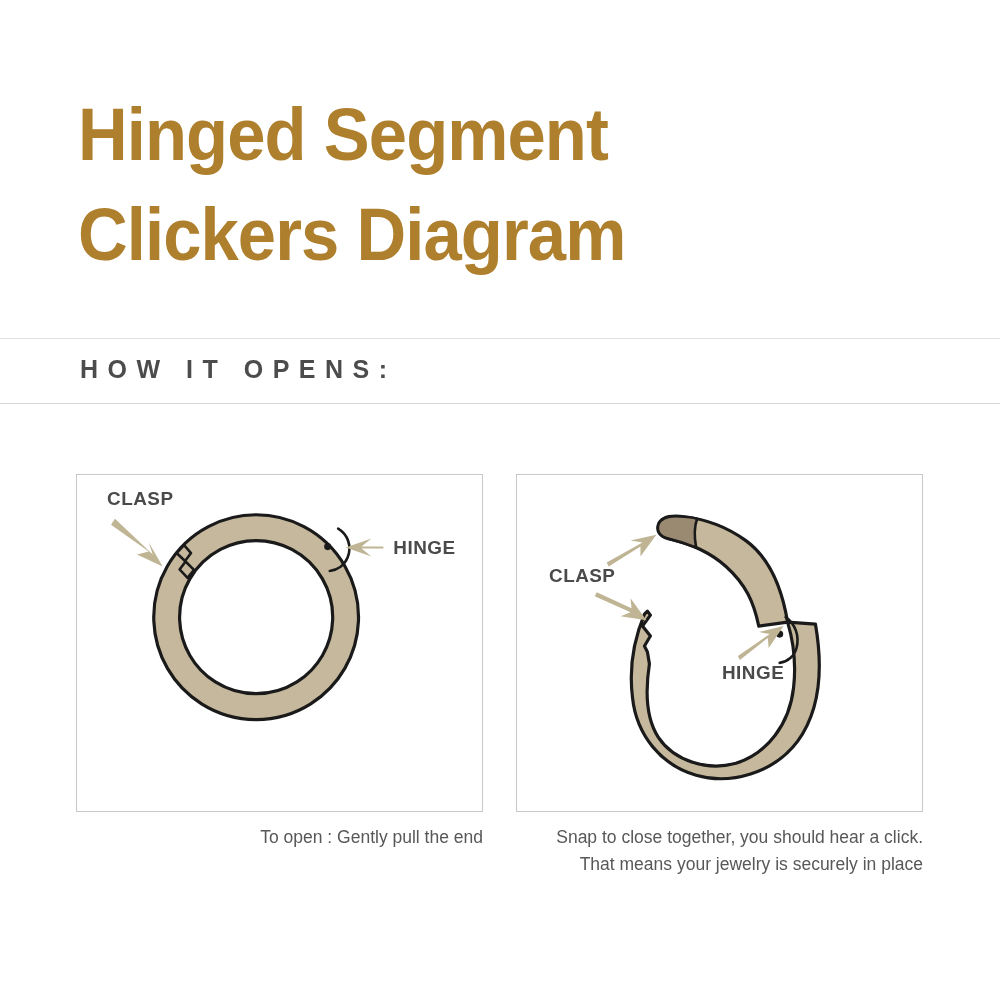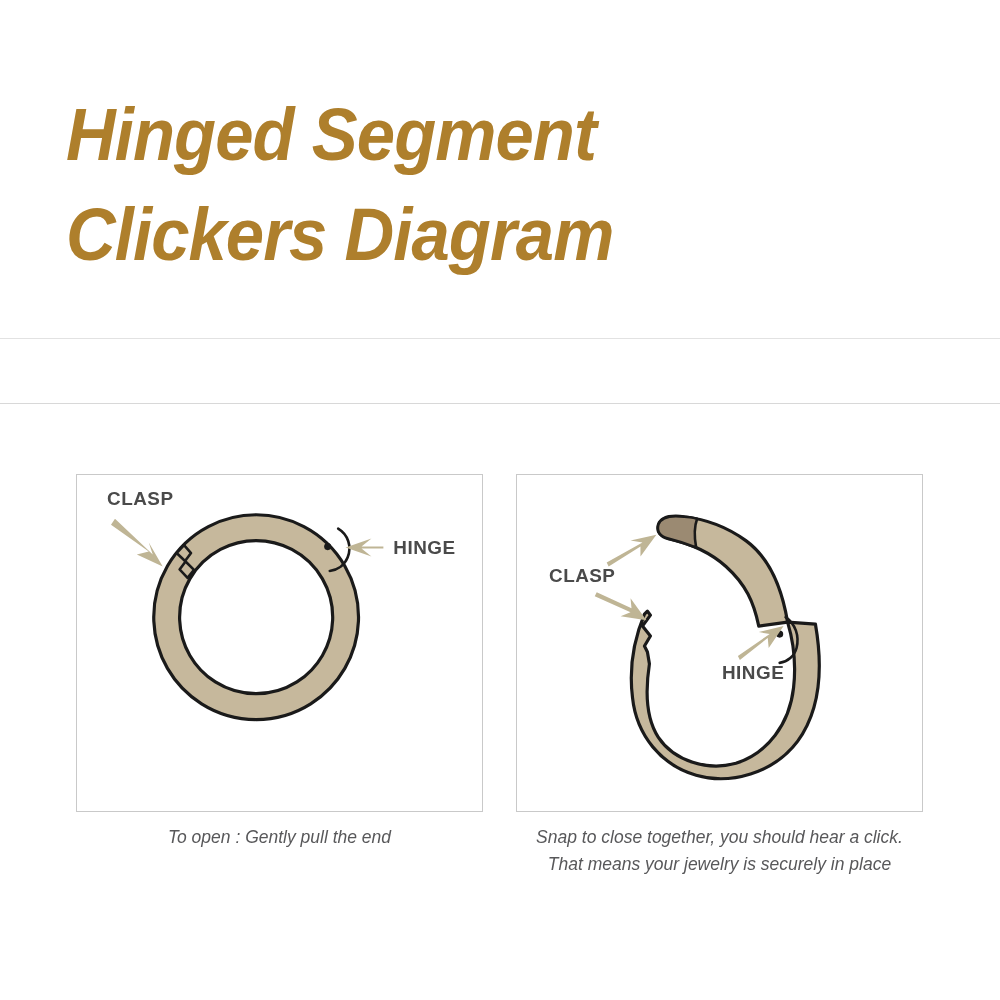--- a/index.html
+++ b/index.html
@@ -20,24 +20,23 @@
   #page {
     position: relative;
     width: 1000px;
     height: 1000px;
     background: #ffffff;
   }
 
   
   .title-block {
     position: absolute;
-    left: 66px;
+    left: 78px;
     top: 85px;
     width: 860px;
-    font-style: italic;
   }
   .title-line {
     font-family: "Liberation Sans Narrow", "Liberation Sans", sans-serif;
     font-weight: bold;
     font-size: 74px;
     line-height: 100px;
     letter-spacing: -1px;
     color: #ae7f2c;
     white-space: nowrap;
     transform: scaleX(0.93);
@@ -94,38 +93,38 @@
   }
 
   
   .caption {
     position: absolute;
     top: 824px;
     font-family: "Liberation Sans", sans-serif;
     font-size: 17.5px;
     line-height: 27px;
     color: #58585a;
-    text-align: center;
-    font-style: italic;
+    text-align: right;
   }
   .caption.left  { left: 76px; width: 407px; }
   .caption.right { left: 516px; width: 407px; }
   .caption .cap-line { display: block; }
 </style>
 </head>
 <body>
 
 <div id="page">
 
   <div class="title-block">
     <div class="title-line">Hinged Segment</div>
     <div class="title-line">Clickers Diagram</div>
   </div>
 
   <div class="rule top"></div>
+  <div class="section-label">HOW IT OPENS:</div>
   <div class="rule bottom"></div>
 
   <div class="panel left">
     <svg viewBox="0 0 407 338" xmlns="http://www.w3.org/2000/svg">
 
       <path d="M 180,40
                A 103,103 0 1 1 179.99,40
                Z
                M 180,66
                A 77,77 0 1 0 180.01,66

